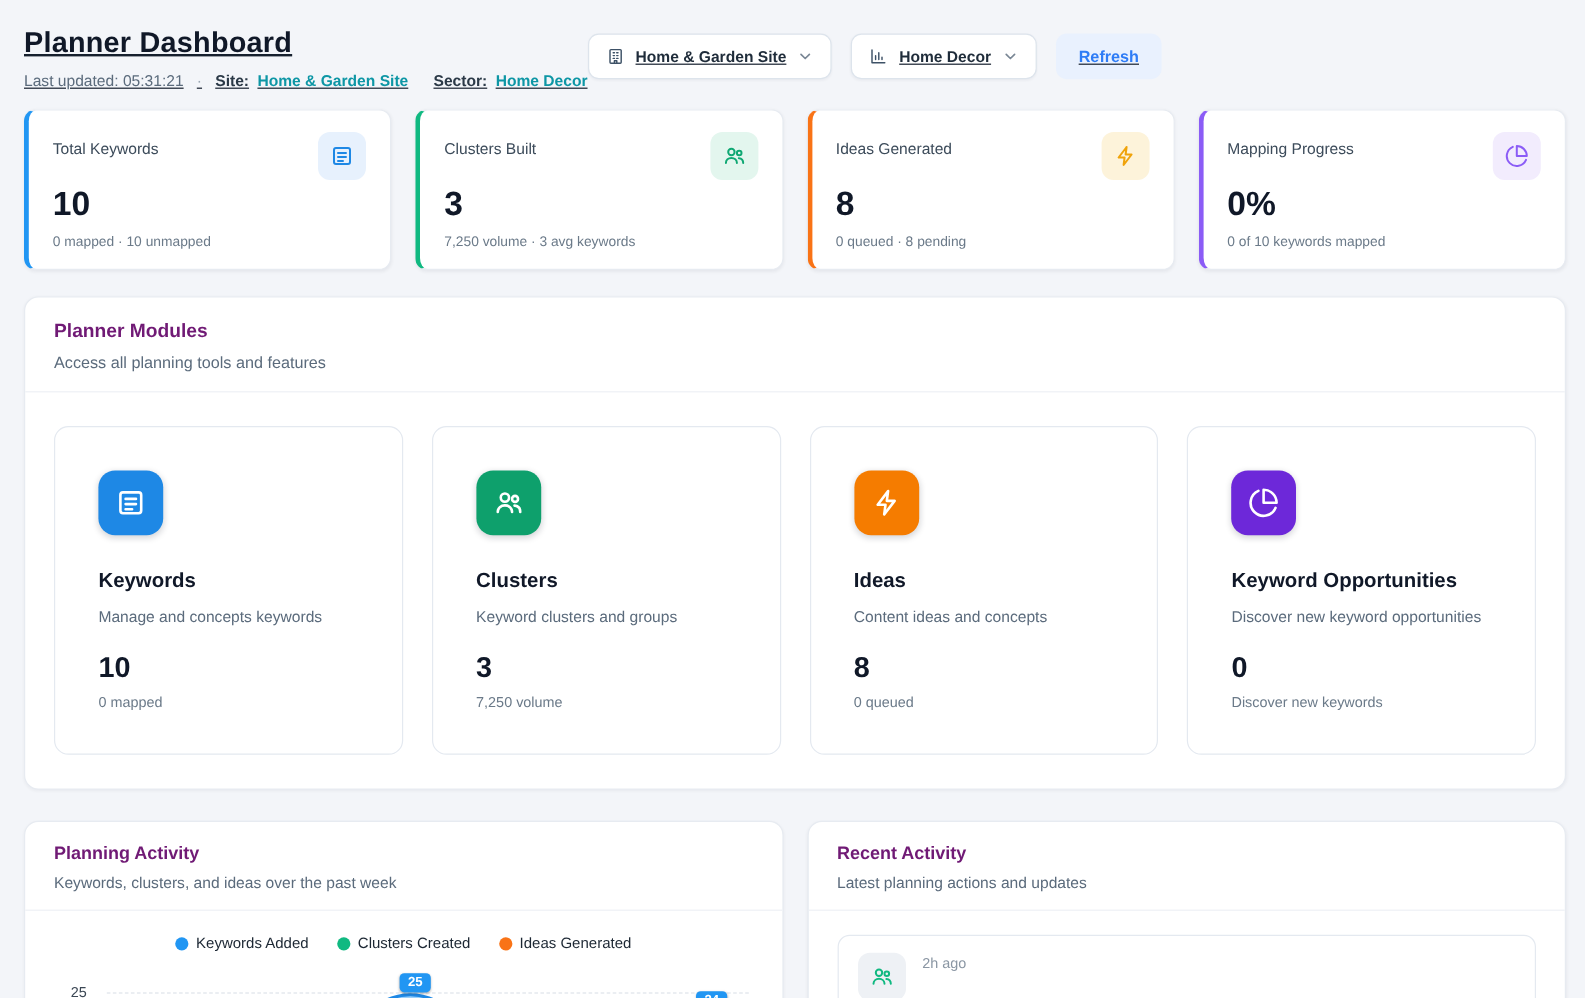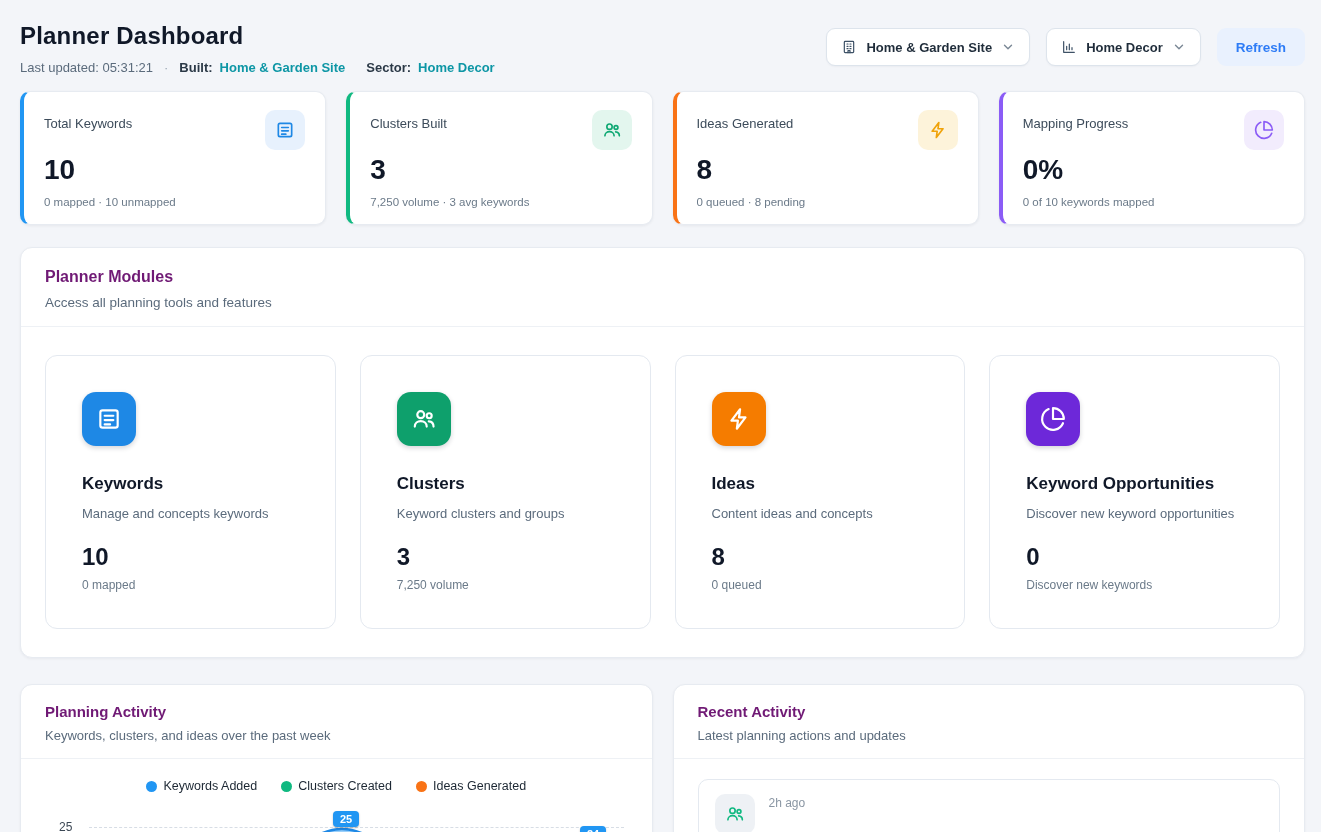--- a/index.html
+++ b/index.html
@@ -6,21 +6,21 @@
   html,body { margin:0; padding:0; }
   body {
     width:1321px; height:832px; overflow:hidden;
     background:#f3f5f9;
     font-family:"Liberation Sans", sans-serif;
     color:#16202e;
   }
   .page { padding:14px 16px 0 20px; }
 
   
-  .topbar { display:flex; justify-content:space-between; align-items:flex-start; }
+  .topbar { display:flex; align-items:flex-start;text-decoration:underline; }
   .page-title { font-size:24px; font-weight:800; letter-spacing:.2px; margin:8px 0 10px; color:#101828; }
   .meta-line { display:flex; align-items:center; gap:7px; font-size:13px; color:#5b6b7c; }
   .meta-dot { color:#9aa7b4; margin:0 4px; }
   .meta-label { color:#2b3947; font-weight:700; }
   .meta-label.meta-gap { margin-left:14px; }
   .meta-link { font-weight:700; text-decoration:none; cursor:pointer; }
 
   .topbar-right { display:flex; gap:16px; margin-top:14px; }
   .selector-btn {
     display:flex; align-items:center; gap:9px; height:38px;
@@ -122,21 +122,21 @@
 <body>
 
 <div class="page">
 
   <header class="topbar">
     <div>
       <h1 class="page-title">Planner Dashboard</h1>
       <div class="meta-line">
         <span>Last updated: 05:31:21</span>
         <span class="meta-dot">·</span>
-        <span class="meta-label">Built:</span>
+        <span class="meta-label">Site:</span>
         <a class="meta-link" style="color: rgb(13, 150, 165);">Home &amp; Garden Site</a>
         <span class="meta-label meta-gap">Sector:</span>
         <a class="meta-link" style="color: rgb(13, 150, 165);">Home Decor</a>
       </div>
     </div>
     <div class="topbar-right">
       <button class="selector-btn">
         <span class="btn-icon">
           <svg viewBox="0 0 24 24" fill="none" stroke="currentColor" stroke-width="1.8" stroke-linecap="round" stroke-linejoin="round">
             <rect x="5" y="3.5" width="14" height="17" rx="1.2"></rect>

